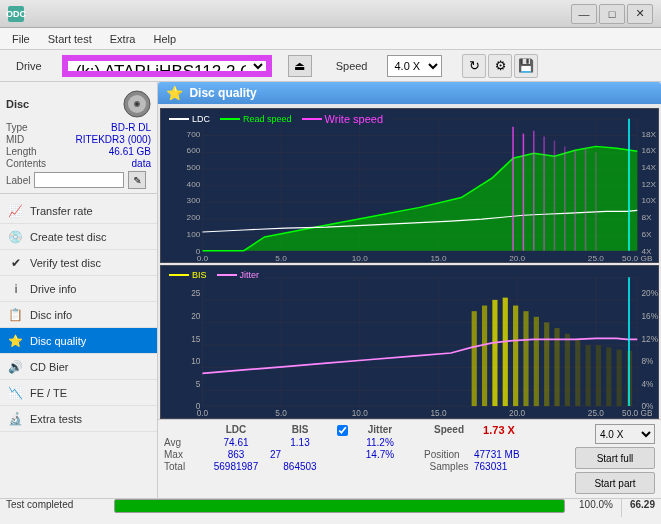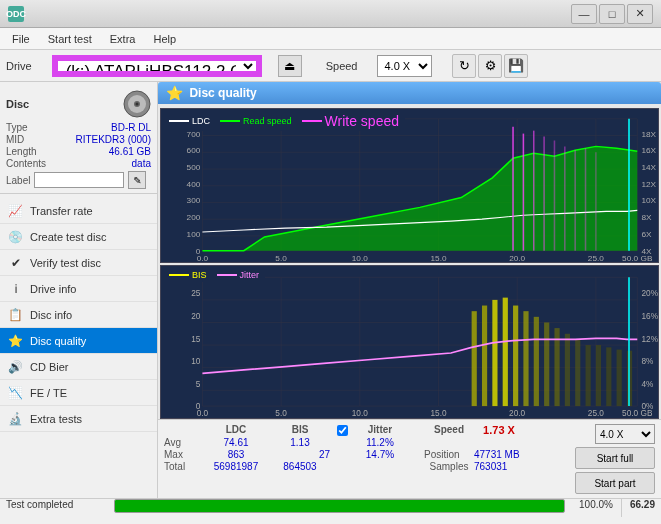--- a/index.html
+++ b/index.html
@@ -32,21 +32,21 @@
       gap: 2px;
     }
     .menu-item { padding: 2px 8px; cursor: pointer; font-size: 11px; color: #333; border-radius: 2px; }
 
     
     .toolbar {
       background: #f0f0f0;
       height: 32px;
       display: flex;
       align-items: center;
-      padding: 0 6px;
+      padding: 0 16px;
       border-bottom: 1px solid #ccc;
       gap: 16px;
     }
     .toolbar-label { font-size: 11px; color: #333; margin-right: 4px; }
     .toolbar-drive-select {
       height: 22px;
       width: 210px;
       border: 6px solid #d946ef;
       background: white;
       font-size: 17px;
@@ -353,21 +353,21 @@
           <div class="legend-item">
             <div class="legend-dot" style="background:#ffffff;"></div>
             <span style="color:#ffffff;font-size:9px;">LDC</span>
           </div>
           <div class="legend-item">
             <div class="legend-dot" style="background:#00ff00;"></div>
             <span style="color:#00ff00;font-size:9px;">Read speed</span>
           </div>
           <div class="legend-item">
             <div class="legend-dot" style="background:#ff44ff;"></div>
-            <span style="color:#ff44ff;font-size:14px;text-align:center;">Write speed</span>
+            <span style="color:#ff44ff;font-size:11px;text-align:center;">Write speed</span>
           </div>
         </div>
         <svg width="100%" height="100%" viewBox="0 0 480 155" preserveAspectRatio="none" style="display:block;">
 
           <rect width="480" height="155" fill="#1a2a4a"></rect>
 
           <line x1="40" y1="10" x2="460" y2="10" stroke="#334" stroke-width="0.5"></line>
           <line x1="40" y1="27" x2="460" y2="27" stroke="#334" stroke-width="0.5"></line>
           <line x1="40" y1="44" x2="460" y2="44" stroke="#334" stroke-width="0.5"></line>
           <line x1="40" y1="61" x2="460" y2="61" stroke="#334" stroke-width="0.5"></line>
@@ -531,21 +531,21 @@
             <div style="width:38px; color:#555;">Avg</div>
             <div style="width:68px; text-align:center; color:#0000cc;">74.61</div>
             <div style="width:60px; text-align:center; color:#0000cc;">1.13</div>
             <div style="width:20px;"></div>
             <div style="width:60px; text-align:center; color:#0000cc;">11.2%</div>
           </div>
 
           <div style="display:flex; gap:0;">
             <div style="width:38px; color:#555;">Max</div>
             <div style="width:68px; text-align:center; color:#0000cc;">863</div>
-            <div style="width:60px; text-align:right; color:#0000cc;">27</div>
+            <div style="width:60px; text-align:left; color:#0000cc;">27</div>
             <div style="width:20px;"></div>
             <div style="width:60px; text-align:center; color:#0000cc;">14.7%</div>
             <div style="width:14px;"></div>
             <div style="width:50px; color:#555;">Position</div>
             <div style="width:60px; color:#0000cc;">47731 MB</div>
           </div>
 
           <div style="display:flex; gap:0;">
             <div style="width:38px; color:#555;">Total</div>
             <div style="width:68px; text-align:center; color:#0000cc;">56981987</div>

